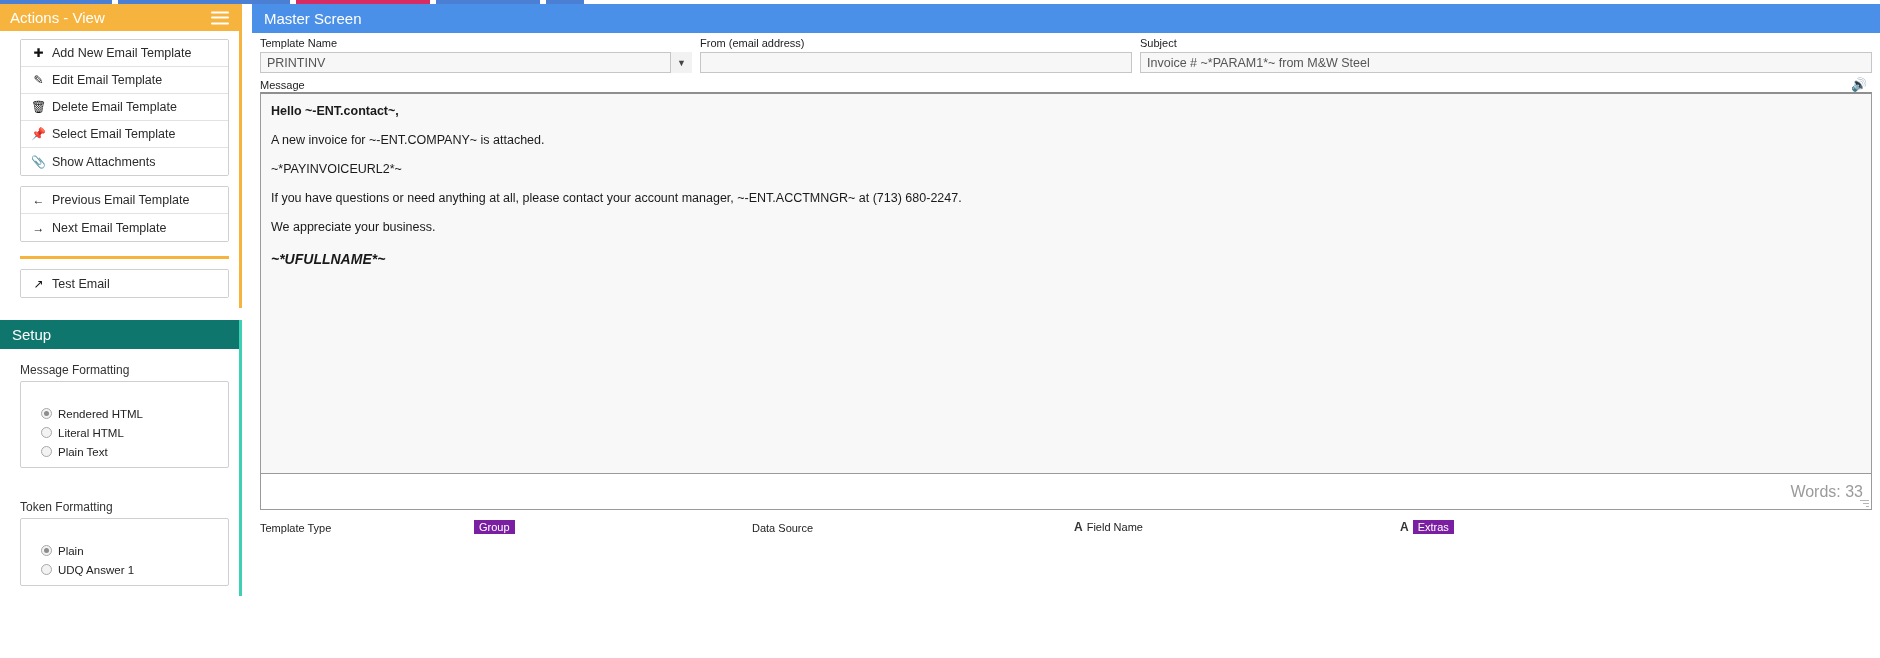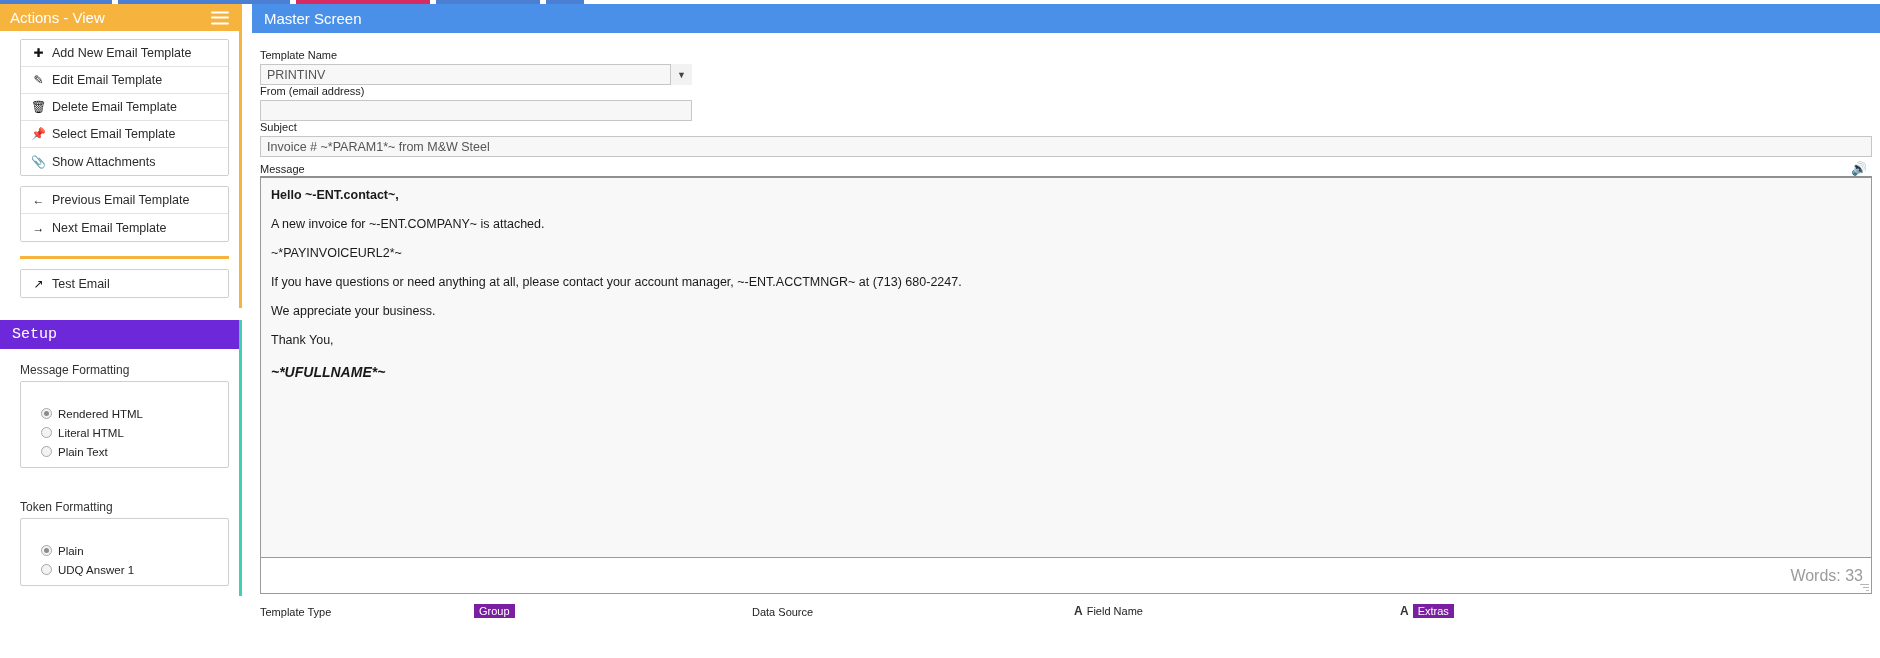--- a/index.html
+++ b/index.html
@@ -69,21 +69,21 @@
     width:5px; height:5px; border-radius:50%; background:#8c8c8c;
   }
 
   
   .main { position:absolute; top:4px; left:252px; width:1628px; height:654px; background:#fff; }
   .master-header {
     height:29px; line-height:29px;
     background:#4a90e8; color:#fff;
     font-size:15px; padding:0 12px;
   }
-  .form-row { display:flex; padding:16px 4px 0 4px;flex-direction:column; }
+  .form-row { display:flex; padding:4px 4px 0 4px; }
   .form-col { padding:0 4px; }
   .form-col.tpl { width:440px; }
   .form-col.from { width:440px; }
   .form-col.subj { flex:1 1 auto; }
   .cap { font-size:11px; color:#222; margin-bottom:2px; line-height:13px; }
   .inp {
     height:21px; border:1px solid #c6c6c6; background:#f7f7f7;
     font-size:12.5px; color:#555; padding:0 6px;
     display:flex; align-items:center; width:100%;
     white-space:nowrap; overflow:hidden;
@@ -190,21 +190,21 @@
         <div class="btn-group" id="grp-test">
             <div class="act-btn">
               <span class="ic">↗</span>
               <span>Test Email</span>
             </div>
           </div>
       </div>
     </div>
 
     <div class="setup-panel">
-      <div class="setup-header" style="background: #6d28d9; font-family: Liberation Mono, monospace;">
+      <div class="setup-header" style="background: #0f766e;">
         <span>Setup</span>
       </div>
       <div class="setup-body">
         <div class="field-label">Message Formatting</div>
         <div class="radio-group" id="grp-msgfmt">
             <div class="radio-row">
               <span class="radio checked"></span>
               <span>Rendered HTML</span>
             </div>
             <div class="radio-row">
@@ -260,21 +260,20 @@
         <div class="msg-cap">Message</div>
         <div class="speaker">🔊</div>
       </div>
       <div class="editor">
         <div class="editor-body" id="editor-body">
             <p class="b">Hello ~-ENT.contact~,</p>
             <p>A new invoice for ~-ENT.COMPANY~ is attached.</p>
             <p>~*PAYINVOICEURL2*~</p>
             <p>If you have questions or need anything at all, please contact your account manager, ~-ENT.ACCTMNGR~ at (713) 680-2247.</p>
             <p>We appreciate your business.</p>
-            <p>Thank You,</p>
             <p class="sig">~*UFULLNAME*~</p>
           </div>
         <div class="editor-status">
           <span>Words: 33</span>
           <span class="resize-grip">
               <i></i>
               <i></i>
               <i></i>
             </span>
         </div>

